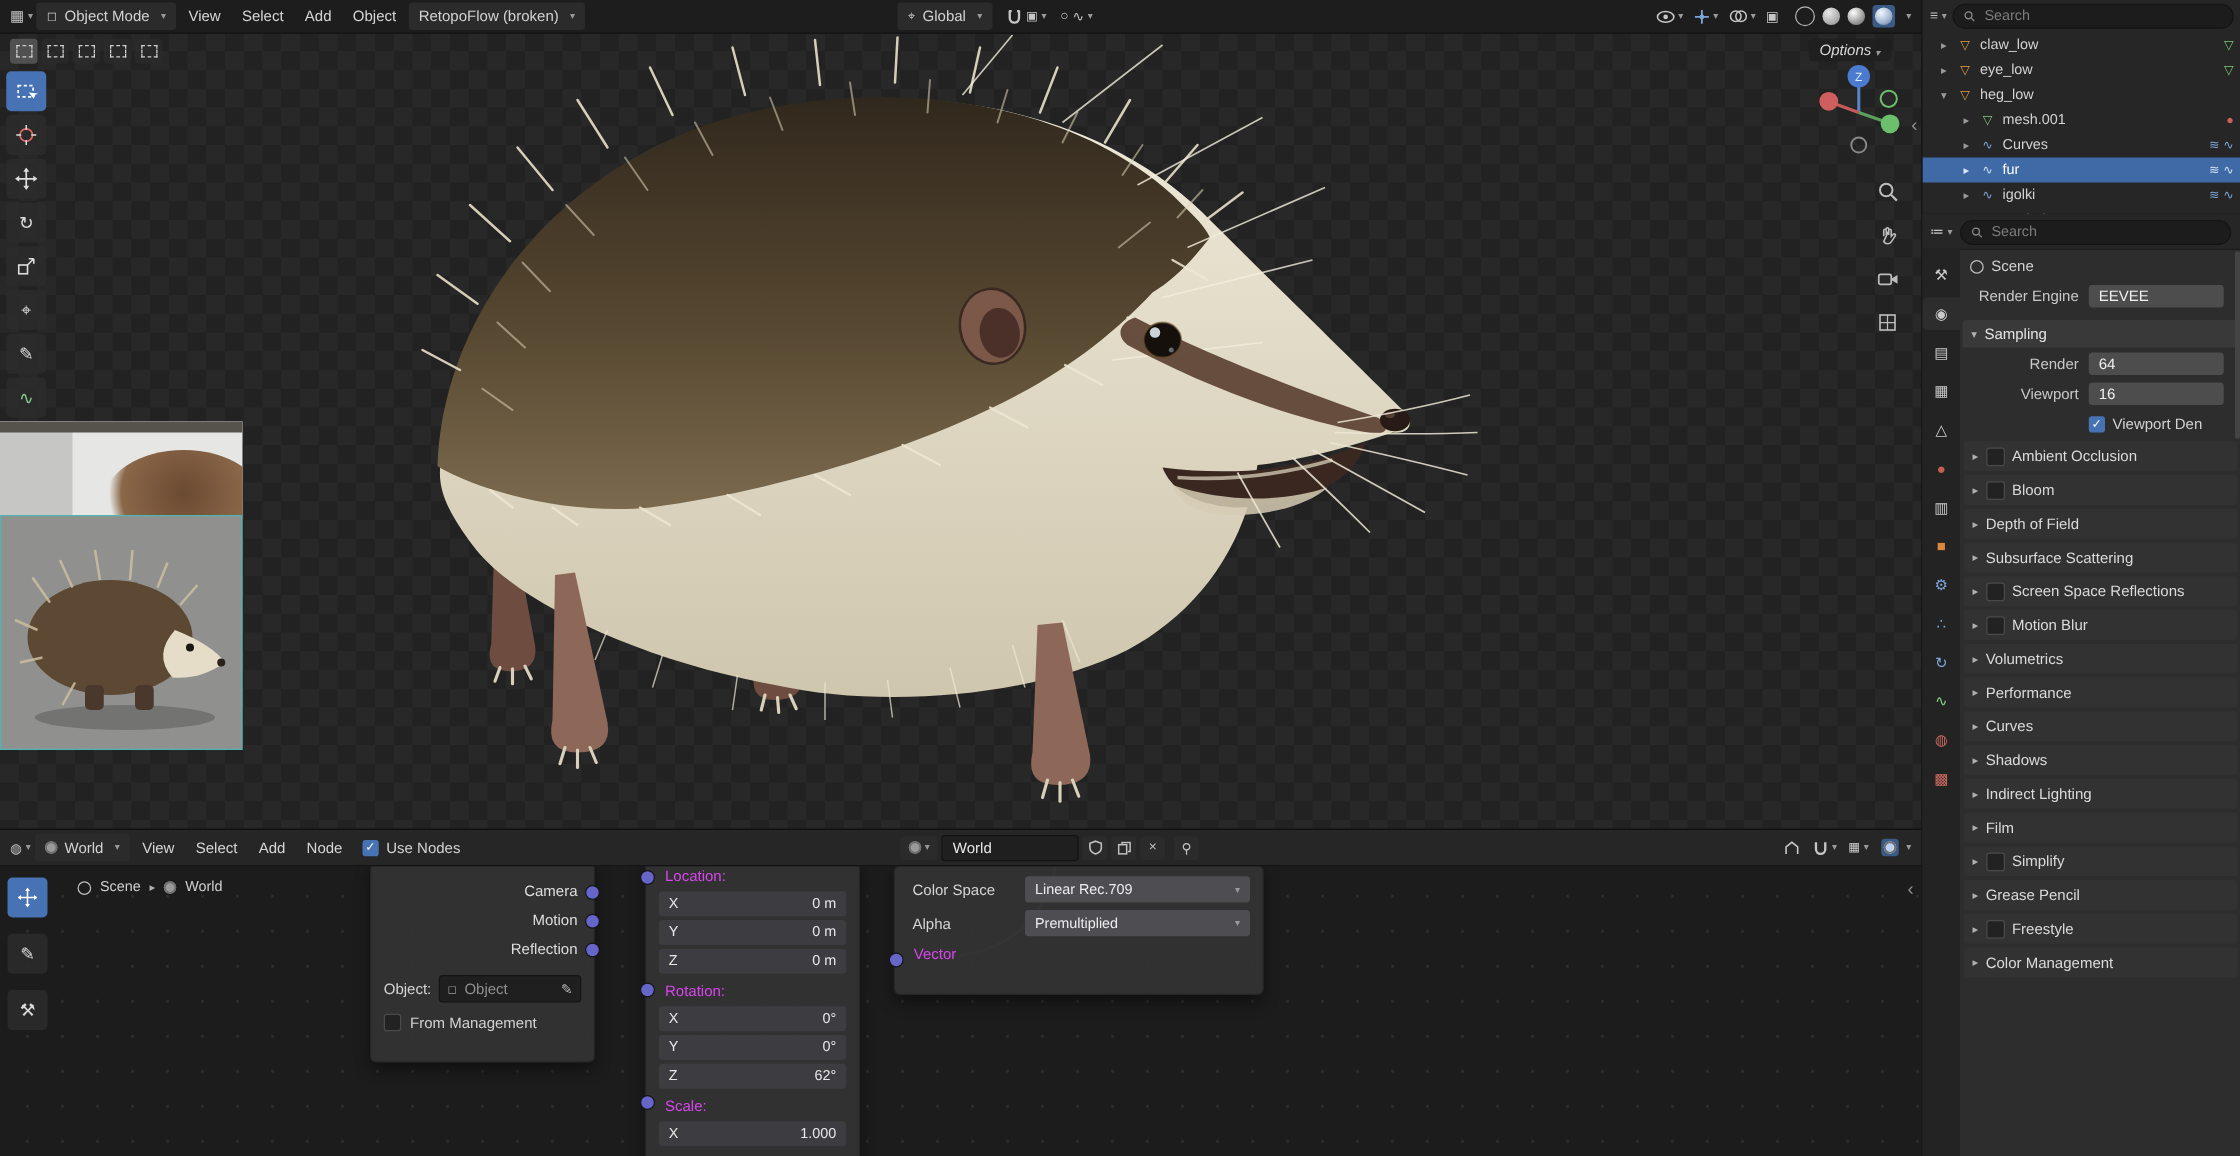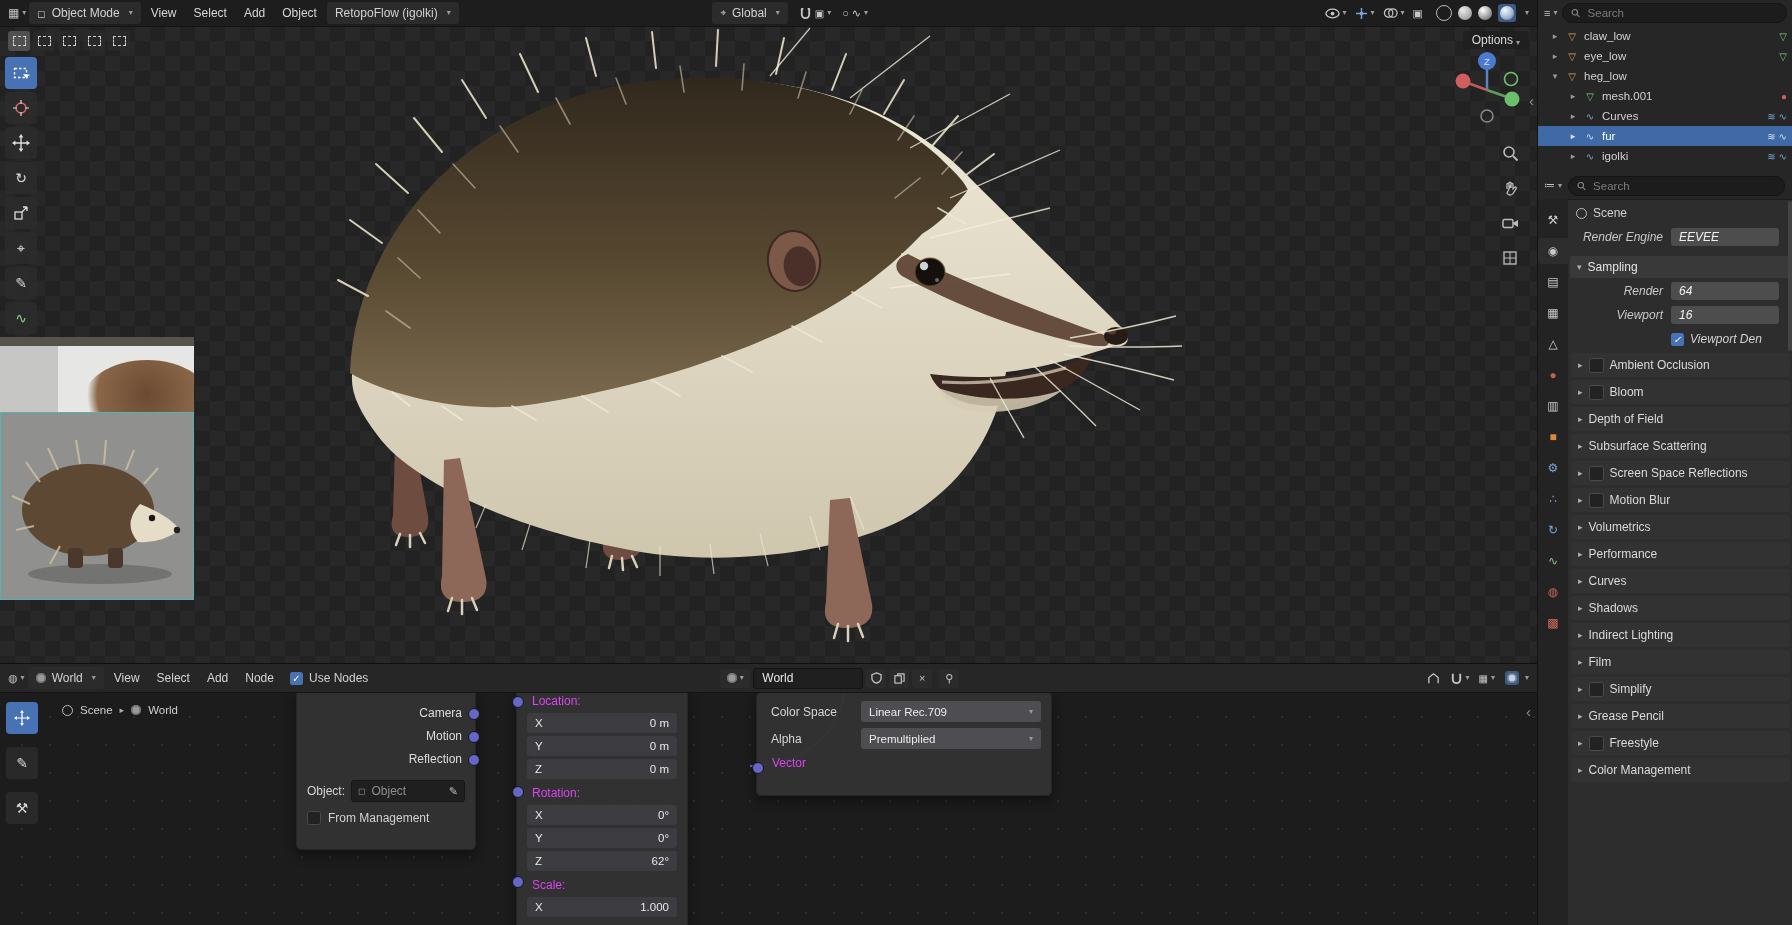--- a/index.html
+++ b/index.html
@@ -27,22 +27,22 @@
   .vp-canvas{position:absolute;left:0;top:26px;right:0;bottom:0;
              background:repeating-conic-gradient(#282828 0% 25%, #222 0% 50%) 0 0/30px 30px;}
   .vp-header{position:absolute;left:0;top:0;right:0;height:26px;background:#1d1d1d;
              border-bottom:1px solid #131313;display:flex;align-items:center;padding:0 8px;gap:3px;z-index:6;}
   .spacer{flex:1;}
   .vp-toolrow{position:absolute;top:31px;left:8px;display:flex;gap:3px;z-index:5;}
   .modebtn{width:22px;height:20px;background:#2a2a2acc;border-radius:3px;display:flex;
            align-items:center;justify-content:center;}
   .modebtn.active{background:#505050;}
   .sel-sq{width:11px;height:8px;border:1px dashed #cfcfcf;}
-  .options-pill{position:absolute;top:31px;right:8px;z-index:5;background:#1f1f1fd9;border-radius:4px;
-                padding:2px 9px;display:flex;align-items:flex-end;color:#d8d8d8;}
+  .options-pill{position:absolute;top:31px;right:24px;z-index:5;background:#1f1f1fd9;border-radius:4px;
+                padding:2px 9px;display:flex;align-items:flex-end;color:#d8d8d8;font-style:italic;}
   .vp-toolbar{position:absolute;left:5px;top:57px;display:flex;flex-direction:column;gap:3px;z-index:5;}
   .toolbtn{width:32px;height:32px;border-radius:4px;background:#2b2b2be6;display:flex;
            align-items:center;justify-content:center;color:#dcdcdc;font-size:14px;}
   .toolbtn.active{background:#4772b3;}
   .gizmo{position:absolute;right:12px;top:48px;z-index:5;}
   .navcol{position:absolute;right:16px;top:142px;display:flex;flex-direction:column;gap:13px;z-index:5;}
   .navbtn{width:22px;height:22px;display:flex;align-items:center;justify-content:center;color:#bdbdbd;}
   .collapse-arrow{position:absolute;color:#8f8f8f;font-size:15px;z-index:6;}
   .sphere{width:14px;height:14px;border-radius:50%;flex:none;}
   .sphere.wire{border:1.5px solid #b5b5b5;background:transparent;}
@@ -75,21 +75,21 @@
   .props{position:absolute;left:1537px;top:171px;width:255px;height:754px;background:#2d2d2d;
          border-left:1px solid #131313;overflow:hidden;}
   .props-header{display:flex;align-items:center;gap:6px;padding:5px 8px 4px 6px;background:#262626;
                 border-bottom:1px solid #1d1d1d;height:19px;}
   .tabcol{position:absolute;left:0;top:28px;bottom:0;width:30px;background:#232323;}
   .ptab{position:absolute;left:0;width:30px;height:26px;display:flex;align-items:center;
         justify-content:center;font-size:12px;}
   .ptab.active{background:#2d2d2d;border-radius:4px 0 0 4px;}
   .pcontent{position:absolute;left:30px;top:28px;right:0;bottom:0;overflow:hidden;}
   .pbreadcrumb{display:flex;align-items:center;gap:6px;padding:7px 8px 4px;}
-  .prow{display:flex;align-items:center;height:22px;margin:2px 0;font-style:italic;}
+  .prow{display:flex;align-items:center;height:22px;margin:2px 0;}
   .plabel{width:95px;text-align:right;padding-right:8px;color:#c8c8c8;flex:none;}
   .pfield{width:92px;height:18px;background:#4d4d4d;border-radius:3px;display:flex;
           align-items:center;padding:0 8px;color:#f0f0f0;flex:none;}
   .pfield.num{justify-content:flex-start;}
   .ppanel-open-h{height:22px;margin:8px 2px 2px;background:#393939;border-radius:3px 3px 0 0;
                  display:flex;align-items:center;gap:6px;padding:0 7px;color:#e4e4e4;}
   .ppanel{height:24px;margin:3px 3px 0;background:#323232;border-radius:3px;display:flex;
           align-items:center;gap:6px;padding:0 7px;color:#dadada;}
   .chev8{font-size:9px;color:#b0b0b0;flex:none;}
   .pscroll{position:absolute;right:1px;top:30px;width:4px;height:150px;background:#444;border-radius:2px;}
@@ -146,21 +146,21 @@
       <span class="pill">
         <span class="ig" style="font-size:10px;">◻</span>
         <span>Object Mode</span>
         <span class="caret">▾</span>
       </span>
       <span class="menu">View</span>
       <span class="menu">Select</span>
       <span class="menu">Add</span>
       <span class="menu">Object</span>
       <span class="pill">
-        <span>RetopoFlow (igolki)</span>
+        <span>RetopoFlow (broken)</span>
         <span class="caret">▾</span>
       </span>
 
       <div class="spacer" style="flex:.55"></div>
 
       <span class="pill">
         <span class="ig" style="font-size:10px;">⌖</span>
         <span>Global</span>
         <span class="caret">▾</span>
       </span>
@@ -824,21 +824,21 @@
       <div class="nlabel" style="margin-top:6px;">
           <span>Scale:</span>
         </div>
       <div style="height:4px;"></div>
       <div class="nval">
           <span class="axis">X</span>
           <span class="v">1.000</span>
         </div>
     </div>
 
-    <div class="node" style="left:756px;top:29px;width:294px;height:94px;padding-top:8px;">
+    <div class="node" style="left:715px;top:29px;width:294px;height:94px;padding-top:8px;">
       <div class="ndroprow">
         <span class="nl">Color Space</span>
         <span class="ndrop">
           <span>Linear Rec.709</span>
           <span class="caret">▾</span>
         </span>
       </div>
       <div class="ndroprow">
         <span class="nl">Alpha</span>
         <span class="ndrop">

